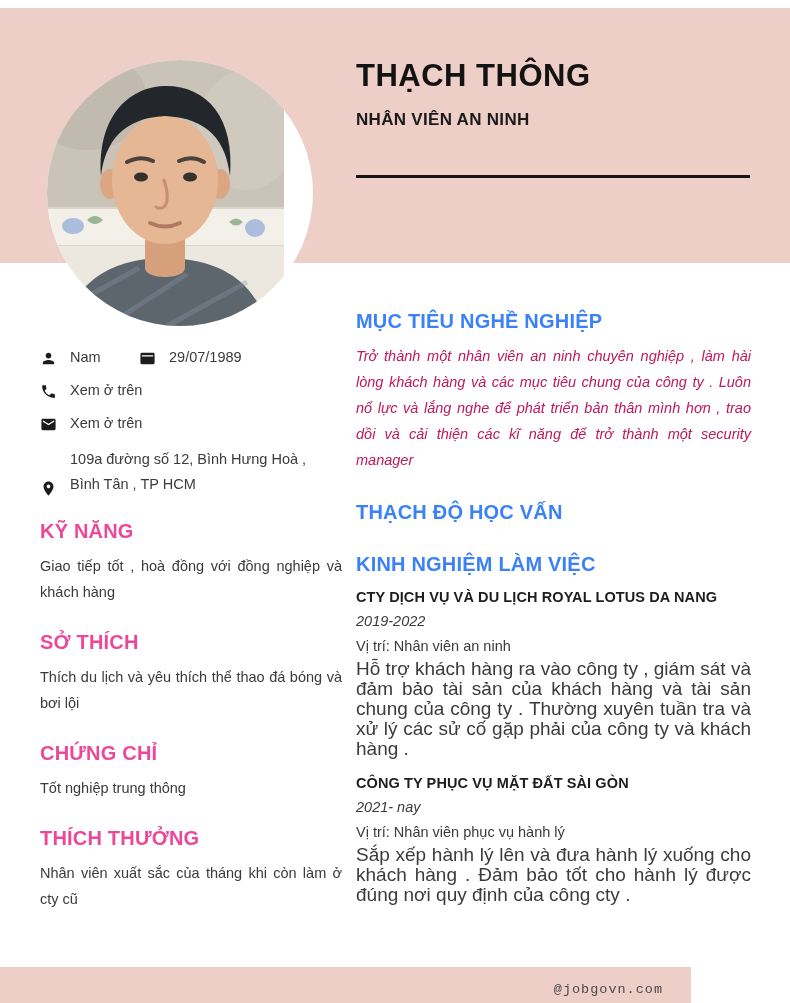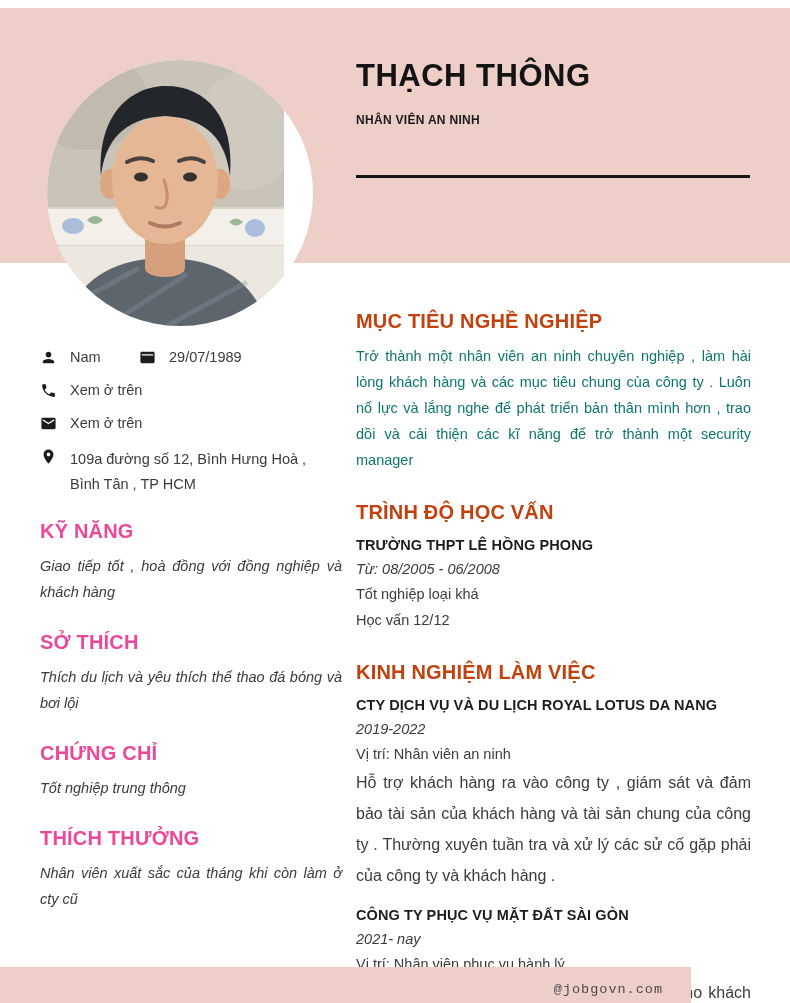--- a/index.html
+++ b/index.html
@@ -56,42 +56,42 @@
   }
   .name {
     font-size: 31px;
     font-weight: 700;
     letter-spacing: 0.5px;
     line-height: 38px;
     color: #131313;
   }
   .job-title {
     margin-top: 14px;
-    font-size: 12px;
+    font-size: 17px;
     font-weight: 700;
     letter-spacing: 0.3px;
     line-height: 22px;
     color: #1a1a1a;
   }
   .header-divider {
     position: absolute;
     left: 356px; top: 167px;
     width: 394px; height: 3px;
     background: #141414;
   }
 
   
   .left-col {
     position: absolute;
     left: 40px; top: 340px;
     width: 302px;
   }
   .contact-row {
     display: flex;
-    align-items: flex-start;
+    align-items: flex-end;
     margin-bottom: 14px;
     font-size: 14.5px;
     color: #3b3b3b;
     line-height: 19px;
   }
   .contact-row .cicon {
     width: 17px; height: 17px;
     flex: 0 0 17px;
     margin-right: 13px;
     margin-top: 1px;
@@ -106,44 +106,44 @@
     color: #ec4899;
     line-height: 24px;
     margin: 25px 0 10px 0;
     letter-spacing: 0.2px;
   }
   .left-section .sec-body {
     font-size: 14.5px;
     color: #3b3b3b;
     line-height: 26px;
     text-align: justify;
-    font-style: italic;
   }
   .left-col .first-section h3 { margin-top: 22px; }
 
   
   .right-col {
     position: absolute;
     left: 356px; top: 301px;
     width: 395px;
   }
   .right-col h2 {
     font-size: 20px;
     font-weight: 700;
-    color: #c2410c;
+    color: #3b82f6;
     line-height: 25px;
     letter-spacing: 0.2px;
     margin: 0 0 9px 0;
   }
   .right-col section + section h2 { margin-top: 27px; }
   .para {
     font-size: 14.5px;
-    color: #0f766e;
+    color: #be185d;
     line-height: 26px;
     text-align: justify;
+    font-style: italic;
   }
   .entry { margin-top: 2px; }
   .entry + .entry { margin-top: 13px; }
   .entry-org {
     font-size: 14.5px;
     font-weight: 700;
     color: #1d1d1d;
     line-height: 23px;
     letter-spacing: 0.1px;
   }
@@ -152,23 +152,23 @@
     font-style: italic;
     color: #3b3b3b;
     line-height: 24px;
   }
   .entry-line {
     font-size: 14.5px;
     color: #3b3b3b;
     line-height: 26px;
   }
   .entry-desc {
-    font-size: 16px;
-    color: #3b3b3b;
-    line-height: 31px;
+    font-size: 19px;
+    color: #3b3b3b;
+    line-height: 20px;
     text-align: justify;
   }
 </style>
 </head>
 <body>
 
 <div class="page">
 
   <div class="top-band"></div>
 
@@ -274,27 +274,21 @@
   </div>
 
   <div class="right-col">
 
     <section>
       <h2>MỤC TIÊU NGHỀ NGHIỆP</h2>
       <div class="para">Trở thành một nhân viên an ninh chuyên nghiệp , làm hài lòng khách hàng và các mục tiêu chung của công ty . Luôn nổ lực và lắng nghe để phát triển bản thân mình hơn , trao dồi và cải thiện các kĩ năng để trở thành một security manager</div>
     </section>
 
     <section>
-      <h2>TRÌNH ĐỘ HỌC VẤN</h2>
-      <div class="entry">
-        <div class="entry-org">TRƯỜNG THPT LÊ HỒNG PHONG</div>
-        <div class="entry-period">Từ: 08/2005 - 06/2008</div>
-        <div class="entry-line">Tốt nghiệp loại khá</div>
-        <div class="entry-line">Học vấn 12/12</div>
-      </div>
+      <h2>THẠCH ĐỘ HỌC VẤN</h2>
     </section>
 
     <section>
       <h2>KINH NGHIỆM LÀM VIỆC</h2>
 
       <div class="entry">
         <div class="entry-org">CTY DỊCH VỤ VÀ DU LỊCH ROYAL LOTUS DA NANG</div>
         <div class="entry-period">2019-2022</div>
         <div class="entry-line">Vị trí: Nhân viên an ninh</div>
         <div class="entry-desc">Hỗ trợ khách hàng ra vào công ty , giám sát và đảm bảo tài sản của khách hàng và tài sản chung của công ty . Thường xuyên tuần tra và xử lý các sử cố gặp phải của công ty và khách hàng .</div>

